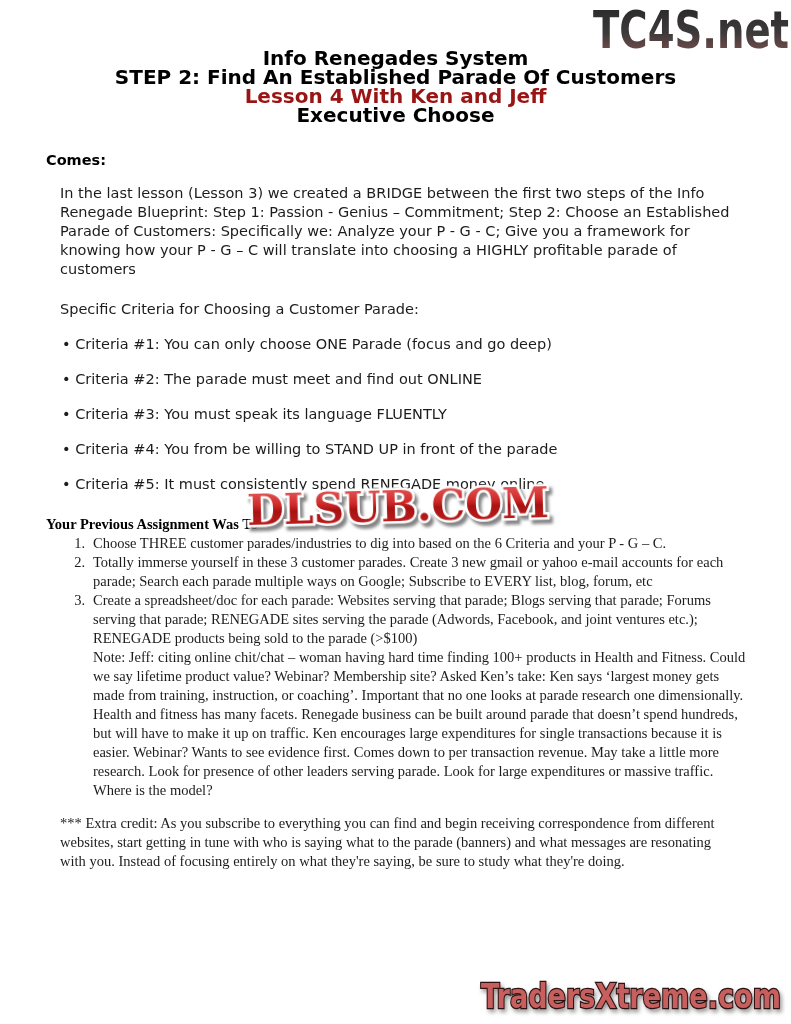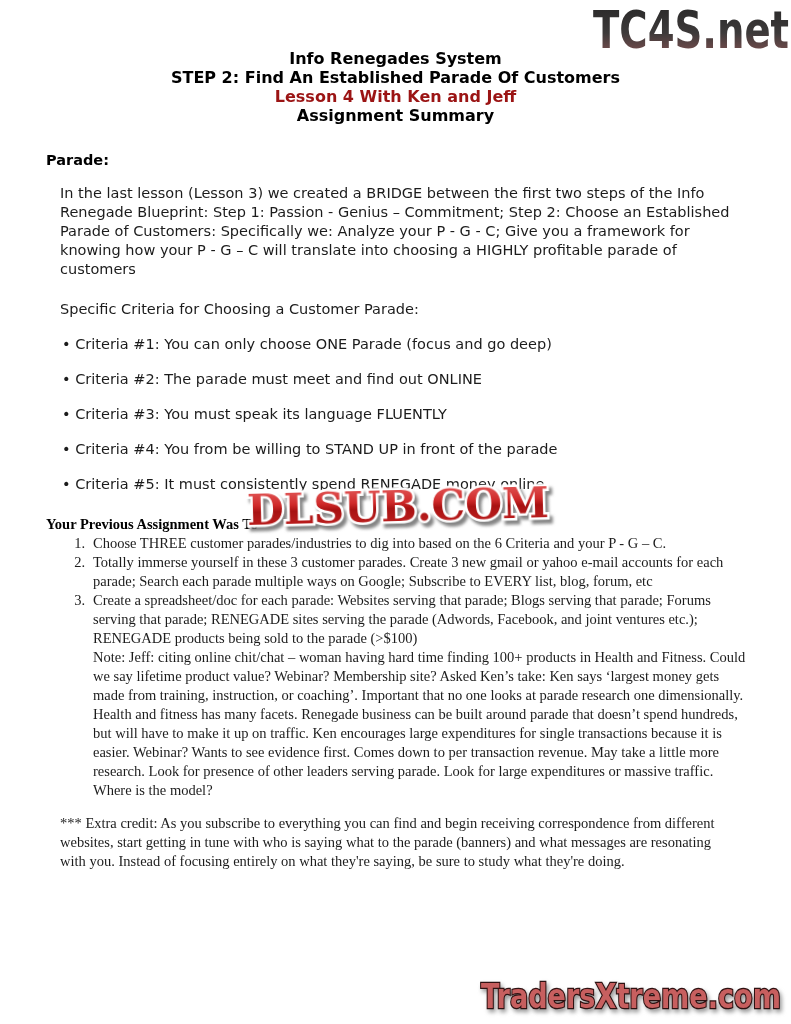--- a/index.html
+++ b/index.html
@@ -16,21 +16,21 @@
   .wm-tc4s { position: absolute; top: 2px; right: 0; }
   .wm-dlsub { position: absolute; top: 471px; left: 236px; transform: rotate(-1.5deg); }
   .wm-traders { position: absolute; bottom: 2px; right: 2px; }
   .wm-dlsub text { filter: drop-shadow(3px 4px 1.5px rgba(110,110,110,0.85)); }
   .wm-traders text { filter: drop-shadow(2px 3px 2px rgba(120,120,120,0.75)); }
   
   .doc-header {
     padding-top: 49px;
     text-align: center;
     font-weight: bold;
-    font-size: 16px;
+    font-size: 20px;
     line-height: 19px;
     color: #000000;
   }
   .doc-header .accent { color: #9b1414; }
   
   .content {
     position: absolute;
     left: 46px;
     top: 151px;
     width: 701px;
@@ -72,27 +72,27 @@
         <stop offset="1" stop-color="#8a5454"></stop>
       </linearGradient>
     </defs>
     <text x="100" y="46" text-anchor="middle" font-family="DejaVu Sans, sans-serif" font-weight="bold" font-size="52" fill="url(#tc4sGrad)" textLength="196" lengthAdjust="spacingAndGlyphs">TC4S.net</text>
   </svg>
 
   <div class="doc-header">
     <div>Info Renegades System</div>
     <div>STEP 2: Find An Established Parade Of Customers</div>
     <div class="accent">Lesson 4 With Ken and Jeff</div>
-    <div>Assignment Summary</div>
+    <div>Executive Choose</div>
   </div>
 
   <div class="content">
 
     <div class="sec">
-      <h2 class="inline-head">Parade:</h2>
+      <h2 class="inline-head">Comes:</h2>
       <p class="body-par">In the last lesson (Lesson 3) we created a BRIDGE between the first two steps of the Info Renegade Blueprint: Step 1: Passion - Genius – Commitment; Step 2: Choose an Established Parade of Customers: Specifically we: Analyze your P - G - C; Give you a framework for knowing how your P - G – C will translate into choosing a HIGHLY profitable parade of customers</p>
     </div>
 
     <div class="sec">
       <p class="body-par">Specific Criteria for Choosing a Customer Parade:</p>
       <div class="crit-item">• Criteria #1: You can only choose ONE Parade (focus and go deep)</div>
       <div class="crit-item">• Criteria #2: The parade must meet and find out ONLINE</div>
       <div class="crit-item">• Criteria #3: You must speak its language FLUENTLY</div>
       <div class="crit-item">• Criteria #4: You from be willing to STAND UP in front of the parade</div>
       <div class="crit-item">• Criteria #5: It must consistently spend RENEGADE money online</div>

